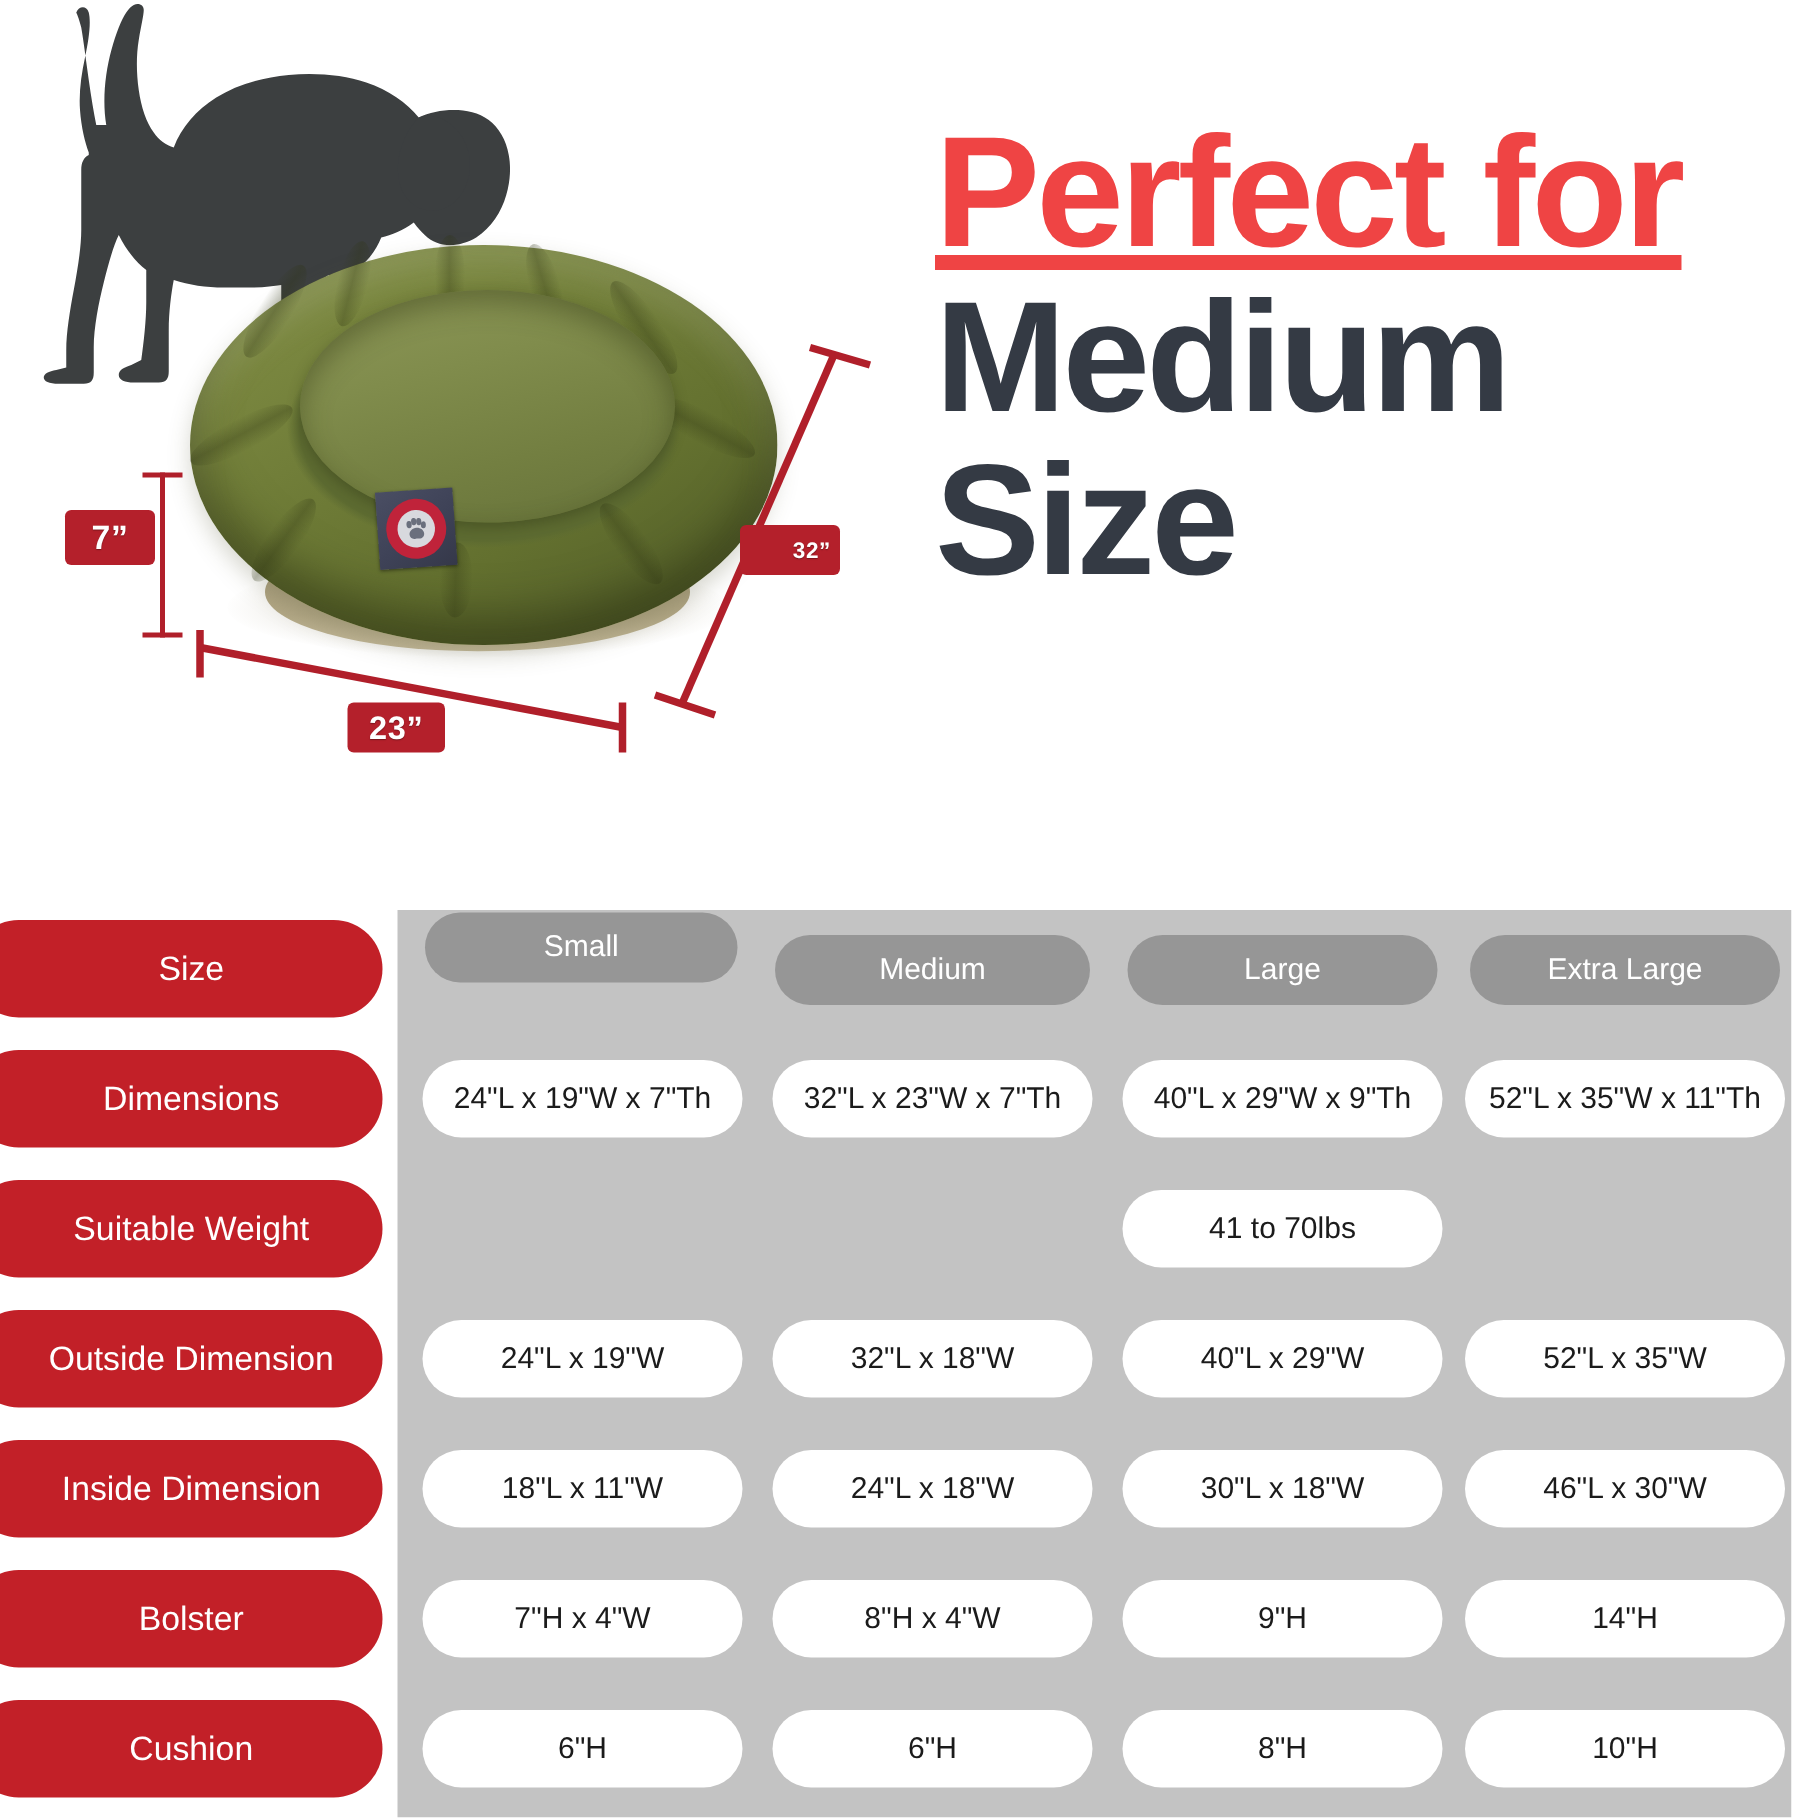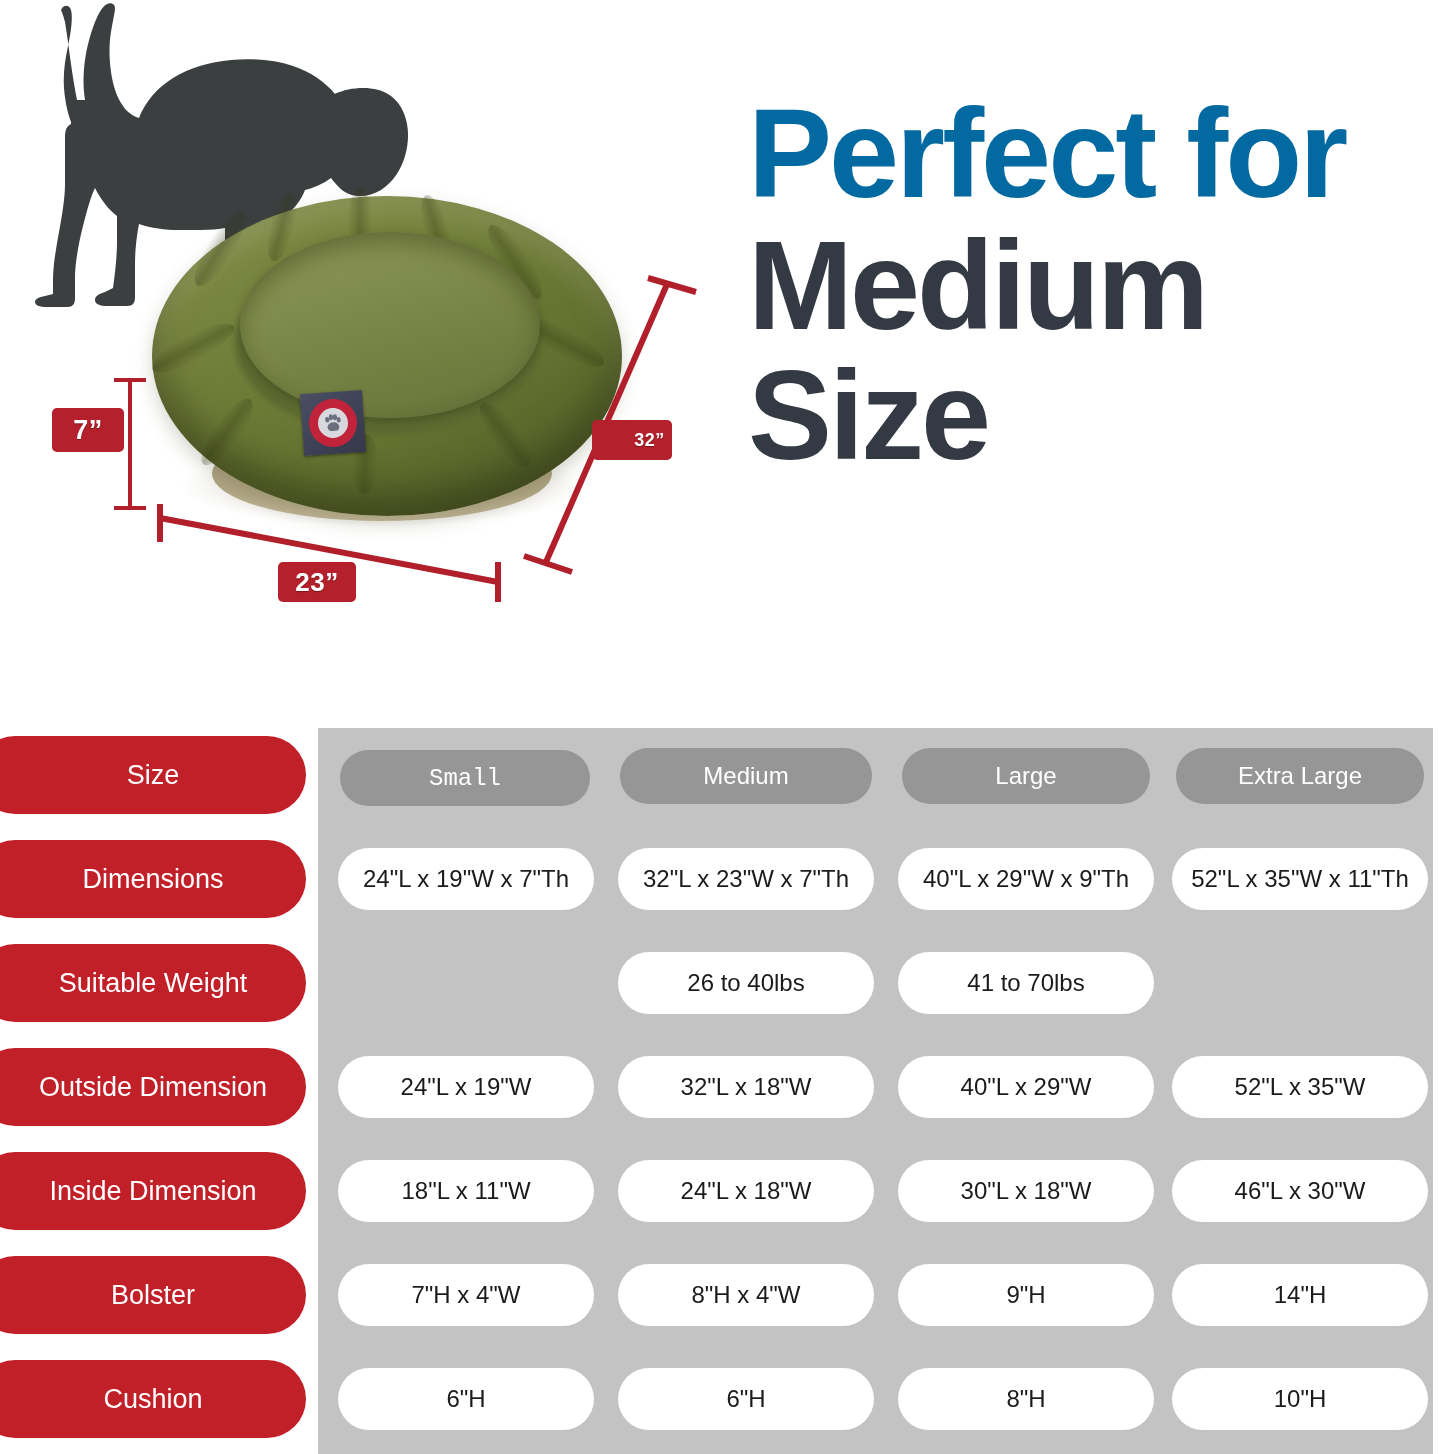--- a/index.html
+++ b/index.html
@@ -155,21 +155,21 @@
     left: 748px; top: 96px;
     width: 690px;
   }
   .hl-line {
     font-family: "Liberation Sans", sans-serif;
     font-weight: bold;
     line-height: .92;
     letter-spacing: -3px;
     white-space: nowrap;
   }
-  #hl-1 { font-size: 126px; color: #0369a1; }
+  #hl-1 { font-size: 126px; color: #ef4444; text-decoration: underline; }
   #hl-2 { font-size: 126px; color: #343a44; margin-top: 16px; }
   #hl-3 { font-size: 126px; color: #343a44; margin-top: 14px; }
 
   
   #spec-table {
     position: absolute;
     left: 0; top: 710px;
     width: 1445px; height: 744px;
   }
   #table-gray-panel {
@@ -314,31 +314,30 @@
     <div id="label-column">
       <div class="row-label" style="top:26px">Size</div>
       <div class="row-label" style="top:130px">Dimensions</div>
       <div class="row-label" style="top:234px">Suitable Weight</div>
       <div class="row-label" style="top:338px">Outside Dimension</div>
       <div class="row-label" style="top:442px">Inside Dimension</div>
       <div class="row-label" style="top:546px">Bolster</div>
       <div class="row-label" style="top:650px">Cushion</div>
     </div>
 
-    <div class="cell header-cell" style="left:340px;  top:40px;  width:250px;font-family:Liberation Mono, monospace;">Small</div>
+    <div class="cell header-cell" style="left:340px;  top:20px;  width:250px;">Small</div>
     <div class="cell header-cell" style="left:620px;  top:38px;  width:252px;">Medium</div>
     <div class="cell header-cell" style="left:1176px; top:38px;  width:248px;">Extra Large</div>
     <div class="cell header-cell" style="left:902px;  top:38px;  width:248px;">Large</div>
 
     <div class="cell" style="left:338px;  top:138px; width:256px;">24"L x 19"W x 7"Th</div>
     <div class="cell" style="left:618px;  top:138px; width:256px;">32"L x 23"W x 7"Th</div>
     <div class="cell" style="left:898px;  top:138px; width:256px;">40"L x 29"W x 9"Th</div>
     <div class="cell" style="left:1172px; top:138px; width:256px;">52"L x 35"W x 11"Th</div>
 
-    <div class="cell" style="left:618px;  top:242px; width:256px;">26 to 40lbs</div>
     <div class="cell" style="left:898px;  top:242px; width:256px;text-align:center;">41 to 70lbs</div>
 
     <div class="cell" style="left:338px;  top:346px; width:256px;">24"L x 19"W</div>
     <div class="cell" style="left:618px;  top:346px; width:256px;">32"L x 18"W</div>
     <div class="cell" style="left:898px;  top:346px; width:256px;">40"L x 29"W</div>
     <div class="cell" style="left:1172px; top:346px; width:256px;">52"L x 35"W</div>
 
     <div class="cell" style="left:338px;  top:450px; width:256px;">18"L x 11"W</div>
     <div class="cell" style="left:618px;  top:450px; width:256px;">24"L x 18"W</div>
     <div class="cell" style="left:898px;  top:450px; width:256px;">30"L x 18"W</div>

